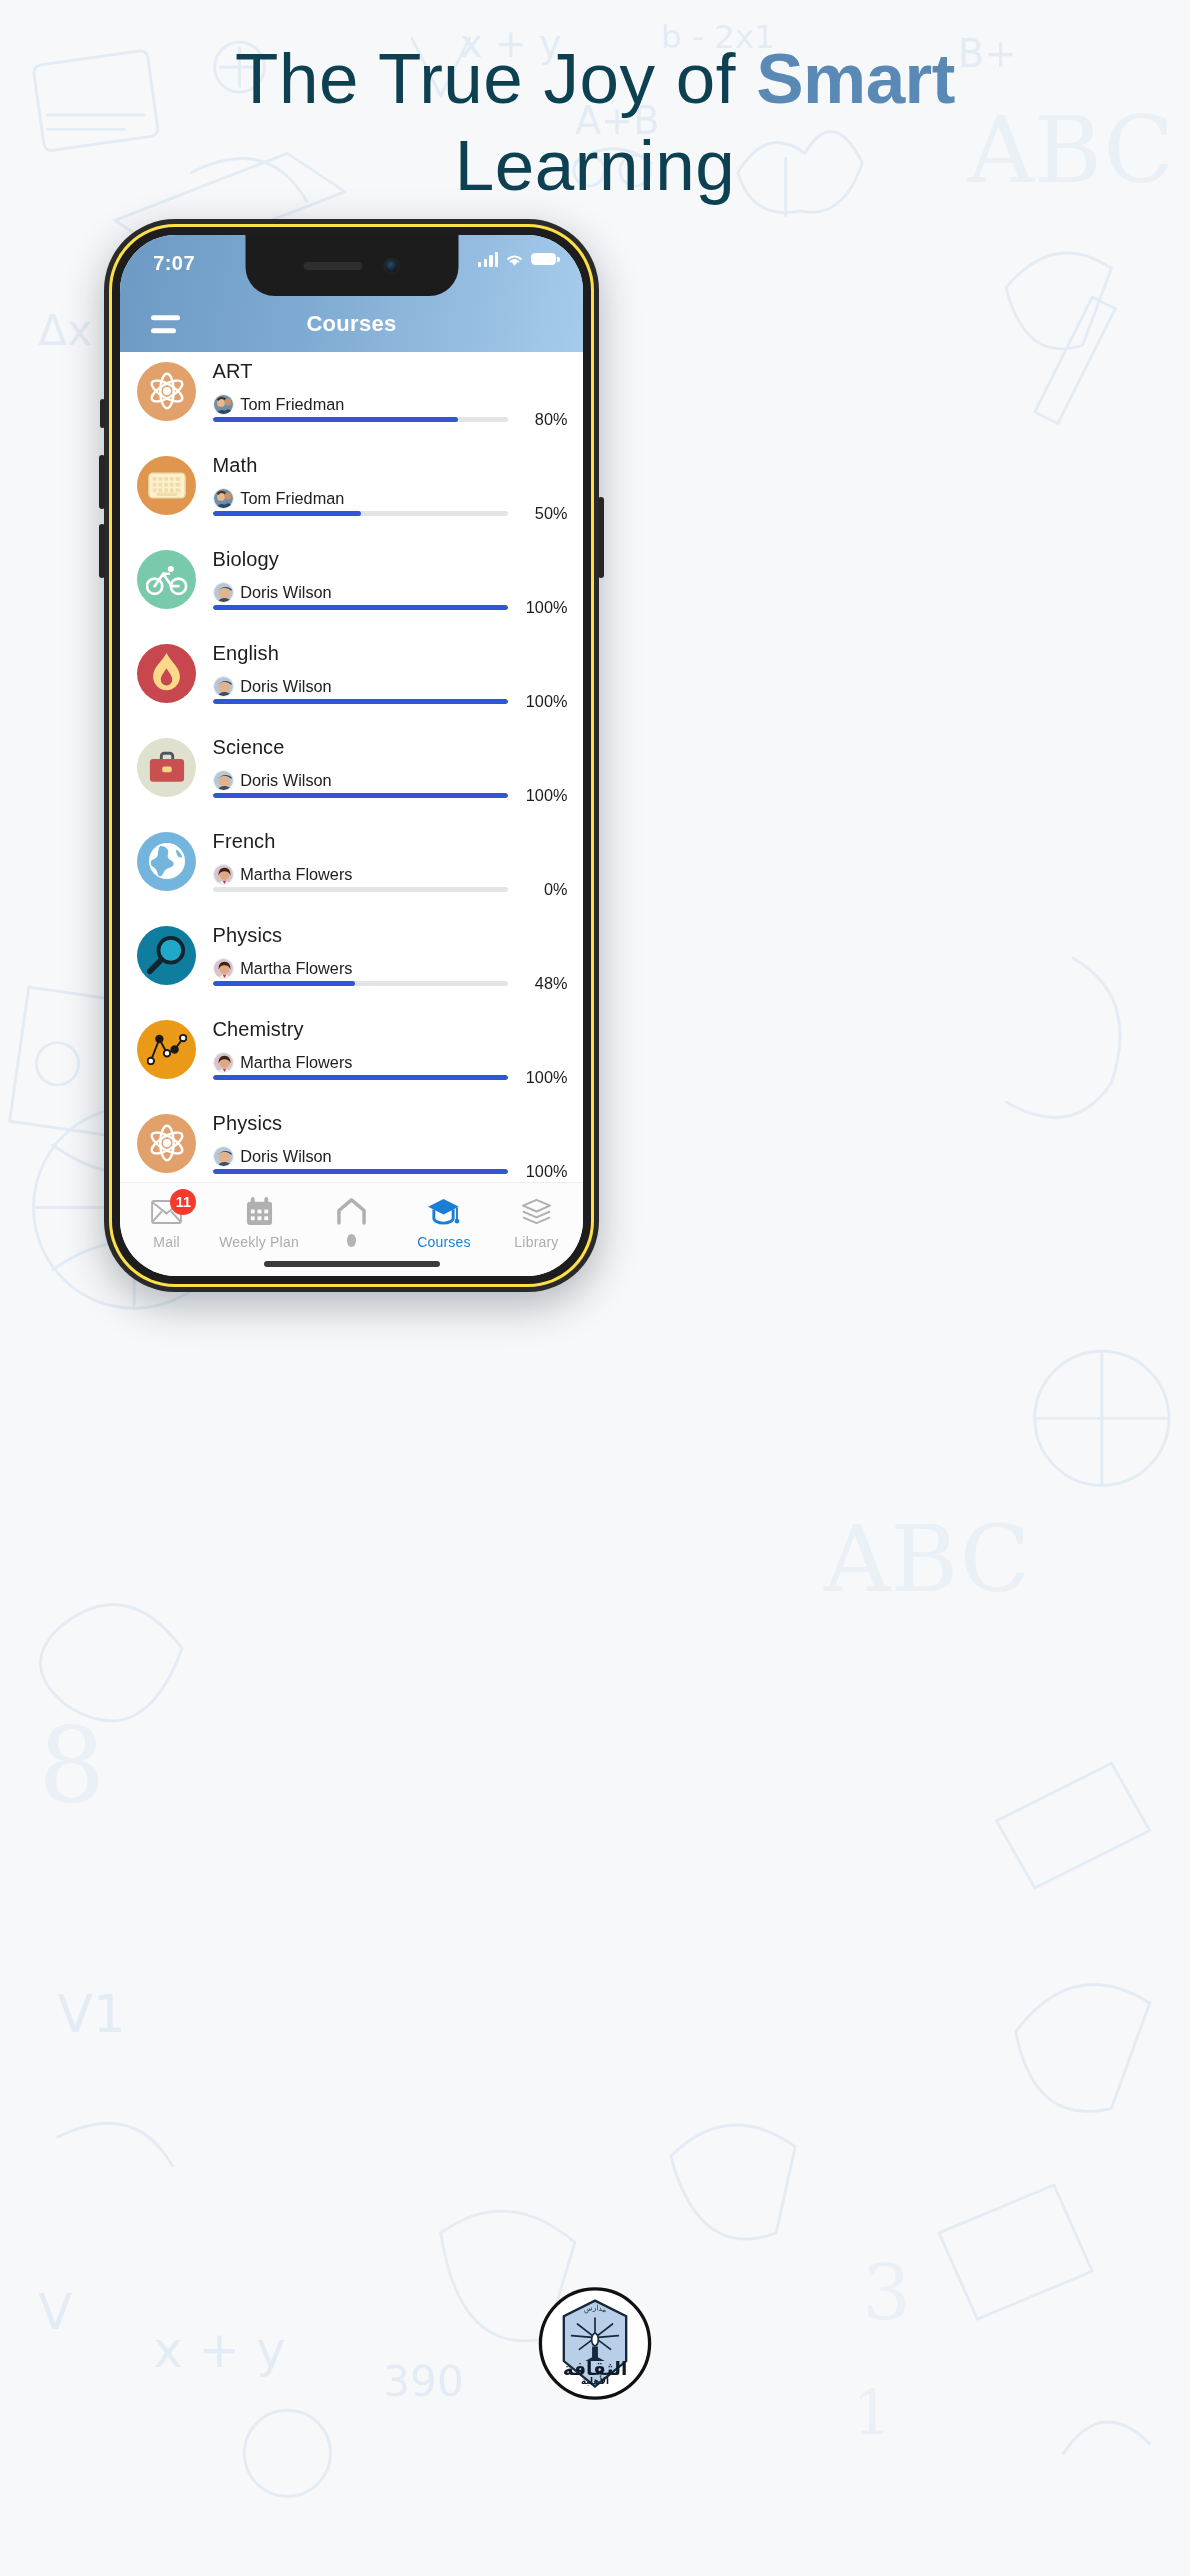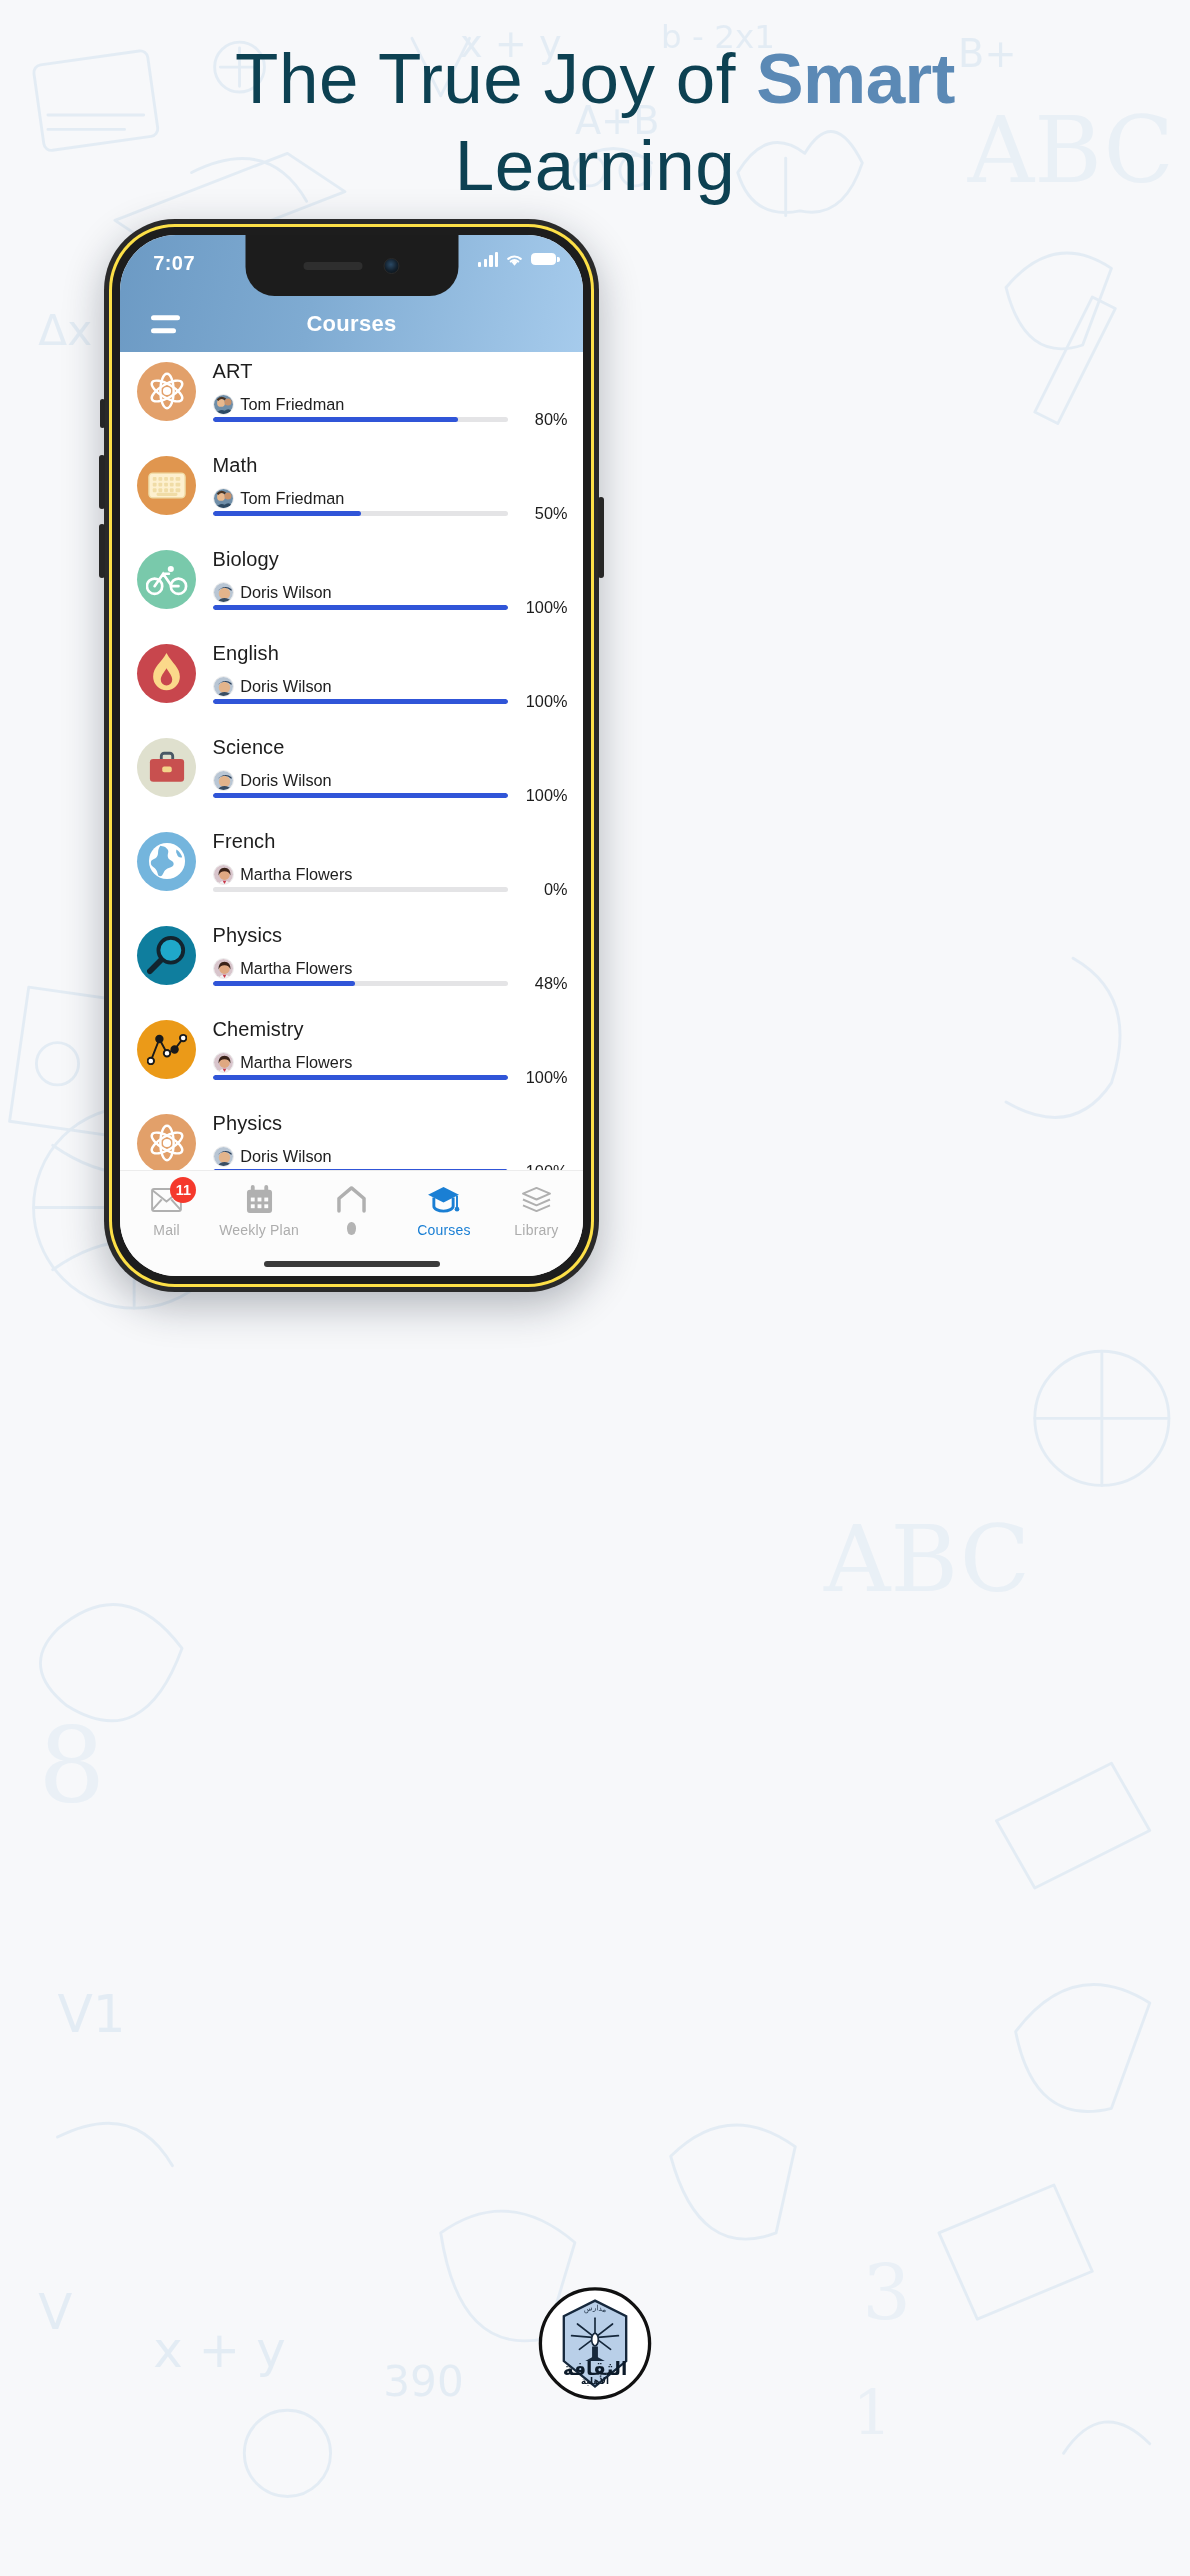--- a/index.html
+++ b/index.html
@@ -192,21 +192,21 @@
     overflow: hidden;
   }
   .progress-fill { height: 100%; background: #3055d8; border-radius: 2.9px; }
   .progress-pct {
     font-size: 16.3px; color: #1c1c1c; width: 50px;
     text-align: right; flex: 0 0 50px;
   }
 
   
   #tabbar {
-    position: absolute; left: 0; right: 0; bottom: 0; height: 106px;
+    position: absolute; left: 0; right: 0; bottom: 0; height: 94px;
     background: #fcfcfc;
     border-top: 1px solid #ececec;
     display: flex;
   }
   .tab {
     flex: 1; display: flex; flex-direction: column;
     align-items: center; justify-content: flex-start;
     padding-top: 12.5px; gap: 5.8px; cursor: pointer; position: relative;
   }
   .tab-icon { height: 33px; display:flex; align-items:center; justify-content:center; position: relative; }

